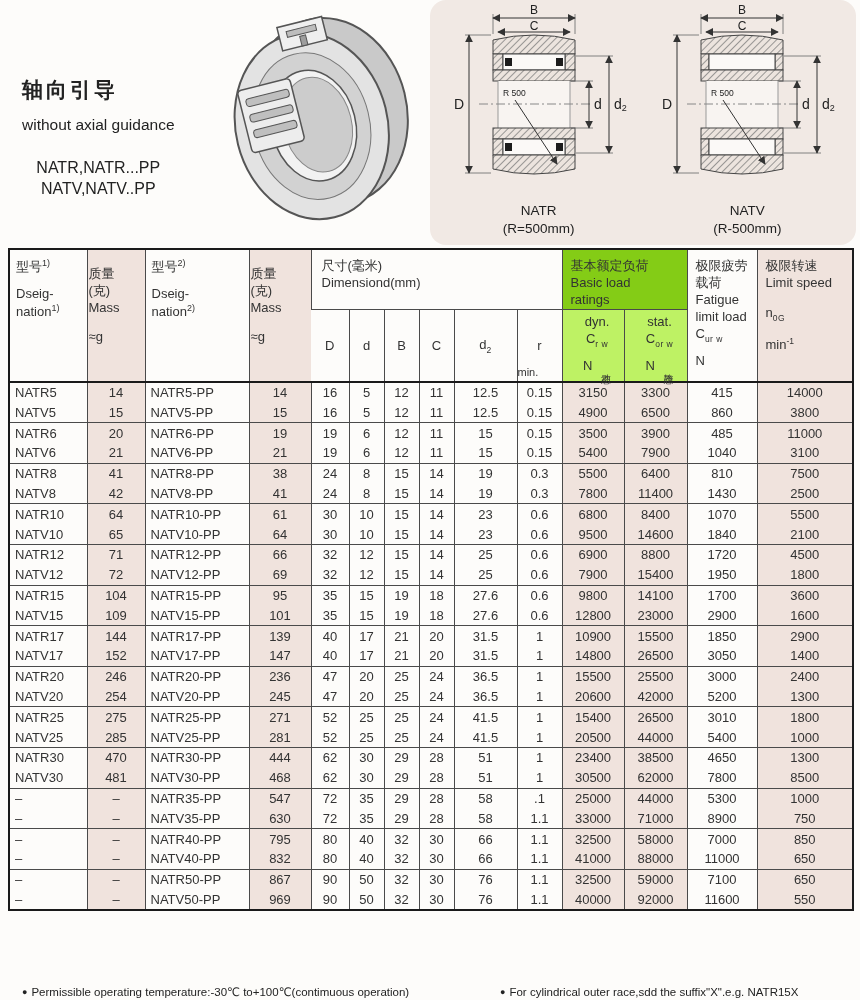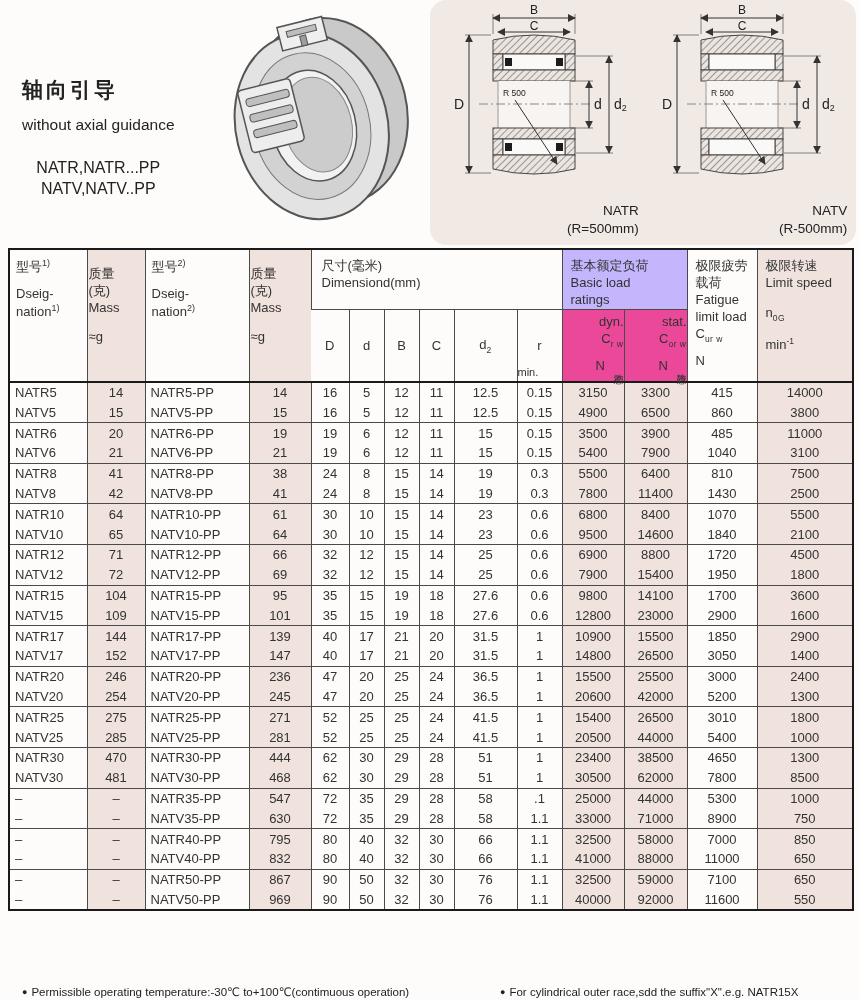--- a/index.html
+++ b/index.html
@@ -15,43 +15,43 @@
   .title-en{font-size:15.5px;margin-top:12px;color:#222;}
   .series{margin-top:24px;font-size:16px;line-height:1.3;color:#222;text-align:center;}
   .bearing-wrap{position:absolute;left:205px;top:2px;width:235px;height:240px;}
   .diagram-panel{
     position:absolute;left:430px;top:0;width:426px;height:245px;
     background:#f1e9e4;border-radius:16px;
     display:flex;justify-content:space-evenly;align-items:flex-start;padding-top:4px;box-sizing:border-box;
   }
   .diagram{width:200px;text-align:center;}
   .diagram svg{display:block;margin:0 auto;}
-  .diagram-caption{font-size:13.5px;line-height:1.3;color:#222;margin-top:-4px;text-align:right;}
+  .diagram-caption{font-size:13.5px;line-height:1.3;color:#222;margin-top:-4px;text-align:center;}
   
   table.catalog{
     position:absolute;left:8px;top:248px;width:844px;
     border-collapse:collapse;table-layout:fixed;
     border:2px solid #1a1a1a;font-size:13px;color:#333;padding-left:32px;
   }
   table.catalog th, table.catalog td{border-left:1px solid #4a4a4a;box-sizing:border-box;}
   table.catalog th:first-child, table.catalog td:first-child{border-left:none;}
   thead th{font-weight:normal;vertical-align:top;text-align:left;border-bottom:1px solid #4a4a4a;}
   thead tr.h1{height:60px;}
   thead tr.h2{height:73px;}
   thead{border-bottom:2px solid #1a1a1a;}
   .hline{line-height:1.3;}
   th.design{padding:8px 0 0 6px;}
   th.mass{text-align:left;padding-top:16px;margin-top:34px;}
   th.mass .approx{margin-top:12px;}
   th.dimhead{padding:8px 0 0 10px;}
-  th.loadhead{padding:8px 0 0 8px;background:#c4b5fd;}
+  th.loadhead{padding:8px 0 0 8px;background:#84cc16;}
   th.sub{vertical-align:middle;text-align:center;}
   th.sub-r{position:relative;vertical-align:middle;text-align:center;}
   .rmin{position:absolute;bottom:3px;left:0;right:0;font-size:11px;text-align:left;}
-  th.sub-load{vertical-align:top;text-align:right;padding:4px 0 0 8px;background:#ec4899;}
+  th.sub-load{vertical-align:top;text-align:center;padding:4px 0 0 8px;background:#bef264;}
   th.fatigue{padding:8px 0 0 8px;}
   th.speed{padding:8px 0 0 8px;background:#f0e3dd;}
   .gap-s{margin-top:9px;}
   .gap-m{margin-top:13px;}
   sup.fn{font-size:9px;vertical-align:super;}
   sub.sym{font-size:8.5px;letter-spacing:.5px;}
   sup.exp{font-size:8.5px;}
   .vcn{writing-mode:vertical-rl;text-orientation:upright;font-size:9.5px;line-height:1;display:inline-block;vertical-align:middle;margin-left:9px;letter-spacing:1px;}
   tbody td{height:20.3px;text-align:center;padding:0 2px;white-space:nowrap;overflow:hidden;}
   tbody td.text{text-align:left;padding-left:5px;}

